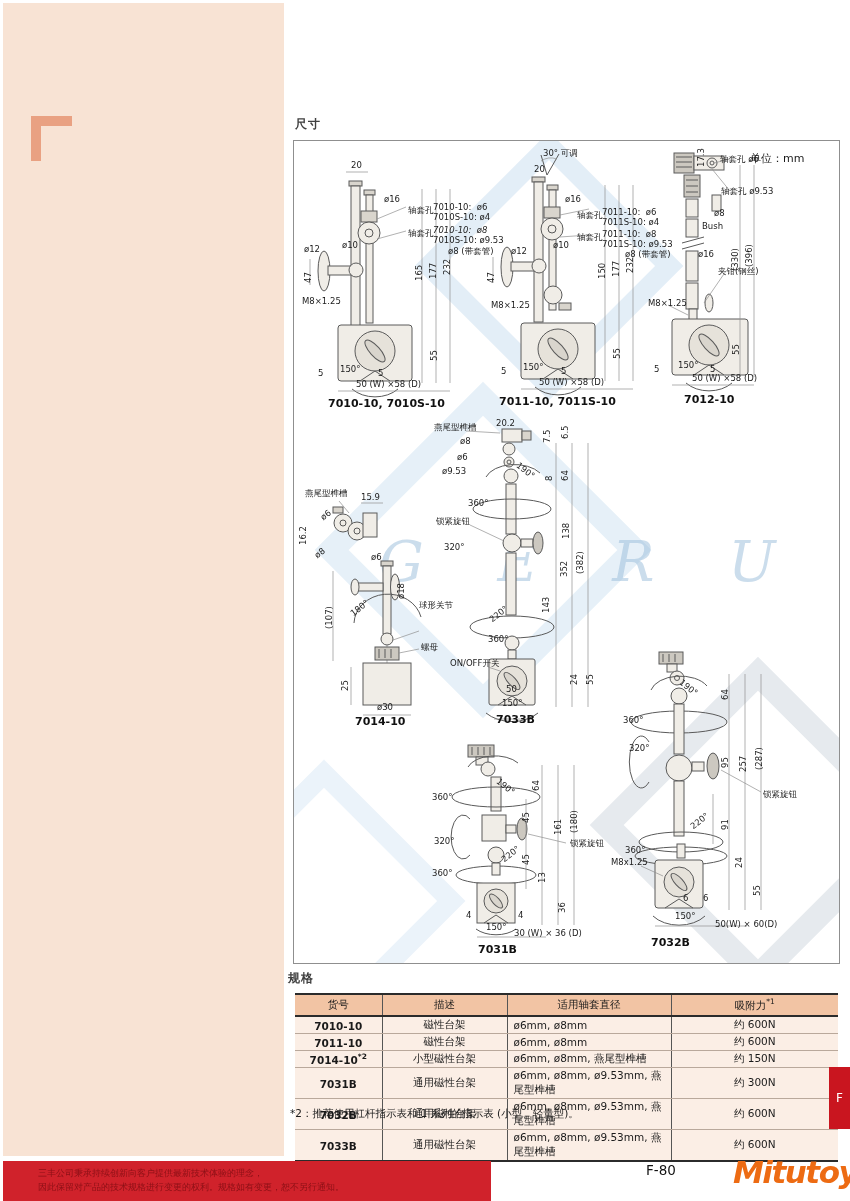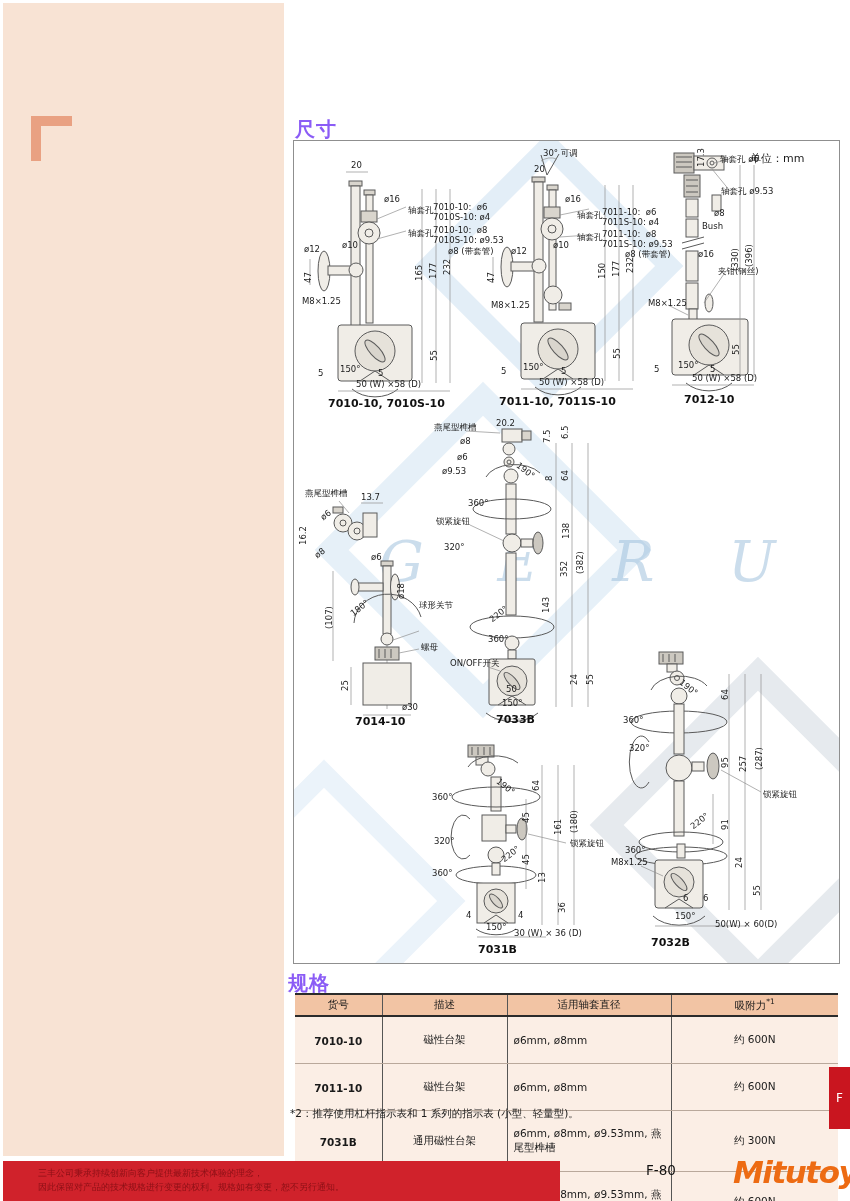--- a/index.html
+++ b/index.html
@@ -4,21 +4,21 @@
 <style>
   html,body{margin:0;padding:0;}
   body{width:850px;height:1201px;position:relative;background:#fff;
        font-family:"DejaVu Sans","Liberation Sans",sans-serif;color:#1b1b1b;overflow:hidden;}
   .abs{position:absolute;}
   
   .sidebar{left:3px;top:3px;width:281px;height:1153px;background:#f8e3d4;}
   .gamma-h{left:31px;top:116px;width:41px;height:10px;background:#e9a182;}
   .gamma-v{left:31px;top:116px;width:10px;height:45px;background:#e9a182;}
   
-  .sec-title{color:#8b5cf6;font-weight:bold;font-size:20px;letter-spacing:1px;}
+  .sec-title{color:#404040;font-weight:bold;font-size:12px;letter-spacing:1px;}
   
   .diagram-box{left:293px;top:140px;width:545px;height:822px;border:1px solid #8f8f8f;background:#fff;overflow:hidden;}
   .unit{left:456px;top:10px;font-size:11px;color:#1b1b1b;}
   
   .wm{position:absolute;transform:rotate(45deg);}
   .wm1{left:160px;top:30px;width:150px;height:150px;border:20px solid rgba(199,221,240,.50);}
   .wm2{left:70px;top:290px;width:190px;height:190px;border:24px solid rgba(199,221,240,.45);}
   .wm3{left:345px;top:565px;width:190px;height:190px;border:24px solid rgba(176,189,201,.32);}
   .wm4{left:-70px;top:660px;width:160px;height:160px;border:20px solid rgba(199,221,240,.35);}
   .wm-text{position:absolute;left:85px;top:388px;font-family:"DejaVu Serif","Liberation Serif",serif;
@@ -34,34 +34,34 @@
   svg .f{fill:#f0ede7;stroke:#5a5a5a;stroke-width:1;}
   svg .fb{fill:#e6e2da;stroke:#5a5a5a;stroke-width:1;}
   svg .fd{fill:#d9d5cd;stroke:#5a5a5a;stroke-width:1;}
   svg .kn{fill:#ccc8c0;stroke:#5a5a5a;stroke-width:1;}
   svg .dln{stroke:#8f8f8f;stroke-width:.7;fill:none;}
   
   .spec-table{position:absolute;left:295px;top:993px;width:543px;border-collapse:collapse;
               font-size:10.5px;color:#1a1a1a;table-layout:fixed;}
   .spec-table th{background:#f2c4a4;font-weight:normal;padding:2px 16px;border-top:2px solid #2b2b2b;
                  border-bottom:2px solid #2b2b2b;border-left:1px solid #555;border-right:1px solid #555;}
-  .spec-table td{background:#fbeee5;padding:16px 6px;border-bottom:1px solid #b9a89b;
+  .spec-table td{background:#fbeee5;padding:1px 6px;border-bottom:1px solid #b9a89b;
                  border-left:1px solid #555;border-right:1px solid #555;}
   .spec-table tr:last-child td{border-bottom:2px solid #2b2b2b;}
   .spec-table th:first-child,.spec-table td:first-child{border-left:none;}
   .spec-table th:last-child,.spec-table td:last-child{border-right:none;}
   td.c-no{font-weight:bold;text-align:center;}
   td.c-desc{text-align:center;}
   td.c-force{text-align:center;}
   sup{font-size:7.5px;}
   .notes{left:290px;top:1106px;font-size:10.5px;line-height:1.4;color:#1a1a1a;}
   
   .f-tab{left:829px;top:1067px;width:21px;height:62px;background:#c9151f;color:#fff;
          display:flex;align-items:center;justify-content:center;font-size:12px;}
-  .footer-bar{left:3px;top:1161px;width:557px;height:40px;background:#d0222b;color:#8c1016;
+  .footer-bar{left:3px;top:1161px;width:488px;height:40px;background:#d0222b;color:#8c1016;
               font-size:9px;line-height:1.55;padding:6px 0 8px 35px;box-sizing:border-box;}
   .page-num{left:646px;top:1162px;font-size:13.5px;color:#111;}
   .logo{left:733px;top:1154px;font-size:31px;font-weight:bold;font-style:italic;
         color:#ed6b13;letter-spacing:-1.5px;}
 </style>
 </head>
 <body>
 
 <div class="abs sidebar"></div>
 <div class="abs gamma-h"></div>
@@ -102,21 +102,21 @@
       <line x1="8" y1="100" x2="8" y2="126" class="dln"></line>
       <line x1="75" y1="60" x2="104" y2="48" class="dln"></line>
       <line x1="75" y1="80" x2="104" y2="72" class="dln"></line>
     </svg>
     <span class="dim" style="left:49px;top:2px;">20</span>
     <span class="dim" style="left:82px;top:36px;">ø16</span>
     <span class="dim" style="left:106px;top:47px;">轴套孔</span>
     <span class="dim" style="left:131px;top:44px;">7010-10:  ø6</span>
     <span class="dim" style="left:131px;top:54px;">7010S-10: ø4</span>
     <span class="dim" style="left:106px;top:70px;">轴套孔</span>
-    <span class="dim" style="left:131px;top:67px;">7010-10:  ø8</span>
+    <span class="dim" style="left:131px;top:67px;font-style:italic;">7010-10:  ø8</span>
     <span class="dim" style="left:131px;top:77px;">7010S-10: ø9.53</span>
     <span class="dim" style="left:146px;top:88px;">ø8 (带套管)</span>
     <span class="dim" style="left:2px;top:86px;">ø12</span>
     <span class="dim" style="left:40px;top:82px;">ø10</span>
     <span class="dim rot" style="left:2px;top:124px;">47</span>
     <span class="dim rot" style="left:113px;top:122px;">165</span>
     <span class="dim rot" style="left:127px;top:120px;">177</span>
     <span class="dim rot" style="left:141px;top:116px;">232</span>
     <span class="dim" style="left:0px;top:138px;">M8×1.25</span>
     <span class="dim rot" style="left:128px;top:202px;">55</span>
@@ -256,32 +256,32 @@
         <line x1="86" y1="166" x2="86" y2="175" class="s"></line>
         <line x1="92" y1="166" x2="92" y2="175" class="s"></line>
       <rect x="64" y="180" width="48" height="42" class="f"></rect>
       <line x1="34" y1="88" x2="34" y2="178" class="dln"></line>
       <line x1="52" y1="184" x2="52" y2="222" class="dln"></line>
       <line x1="64" y1="232" x2="112" y2="232" class="dln"></line>
       <line x1="94" y1="157" x2="120" y2="148" class="dln"></line>
       <line x1="100" y1="170" x2="120" y2="166" class="dln"></line>
     </svg>
     <span class="dim" style="left:6px;top:6px;">燕尾型榫槽</span>
-    <span class="dim" style="left:62px;top:10px;">13.7</span>
+    <span class="dim" style="left:62px;top:10px;">15.9</span>
     <span class="dim sl" style="left:20px;top:32px;">ø6</span>
     <span class="dim rot" style="left:0px;top:62px;">16.2</span>
     <span class="dim sl" style="left:14px;top:70px;">ø8</span>
     <span class="dim" style="left:72px;top:70px;">ø6</span>
     <span class="dim rot" style="left:98px;top:116px;">ø18</span>
     <span class="dim sl" style="left:50px;top:128px;">180°</span>
     <span class="dim" style="left:120px;top:118px;">球形关节</span>
     <span class="dim rot" style="left:26px;top:146px;">(107)</span>
     <span class="dim" style="left:122px;top:160px;">螺母</span>
     <span class="dim rot" style="left:42px;top:208px;">25</span>
-    <span class="dim" style="left:78px;top:220px;margin-left:25px;">ø30</span>
+    <span class="dim" style="left:78px;top:220px;">ø30</span>
     <div class="caption" style="left:56px;top:232px;">7014-10</div>
   </div>
 
   <div class="drawing" style="left:132px;top:278px;width:200px;height:312px;">
     <svg width="200" height="312" viewBox="0 0 200 312">
       <rect x="76" y="10" width="20" height="13" class="f"></rect>
       <rect x="96" y="12" width="9" height="9" class="fd"></rect>
       <circle cx="83" cy="30" r="6" class="f"></circle>
       <circle cx="83" cy="43" r="5" class="f"></circle>
         <circle cx="83" cy="43" r="2" class="s"></circle>
@@ -467,20 +467,26 @@
         <td>ø6mm, ø8mm</td>
         <td class="c-force">约 600N</td>
       </tr>
     <tr>
         <td class="c-no"><span>7011-10</span><sup></sup></td>
         <td class="c-desc">磁性台架</td>
         <td>ø6mm, ø8mm</td>
         <td class="c-force">约 600N</td>
       </tr>
     <tr>
+        <td class="c-no"><span>7014-10</span><sup>*2</sup></td>
+        <td class="c-desc">小型磁性台架</td>
+        <td>ø6mm, ø8mm, 燕尾型榫槽</td>
+        <td class="c-force">约 150N</td>
+      </tr>
+    <tr>
         <td class="c-no"><span>7031B</span><sup></sup></td>
         <td class="c-desc">通用磁性台架</td>
         <td>ø6mm, ø8mm, ø9.53mm, 燕尾型榫槽</td>
         <td class="c-force">约 300N</td>
       </tr>
     <tr>
         <td class="c-no"><span>7032B</span><sup></sup></td>
         <td class="c-desc">通用磁性台架</td>
         <td>ø6mm, ø8mm, ø9.53mm, 燕尾型榫槽</td>
         <td class="c-force">约 600N</td>

